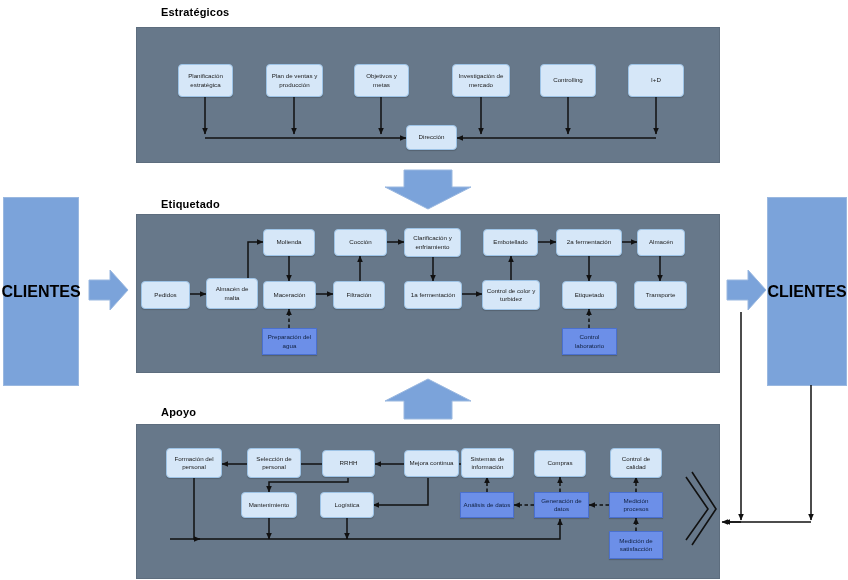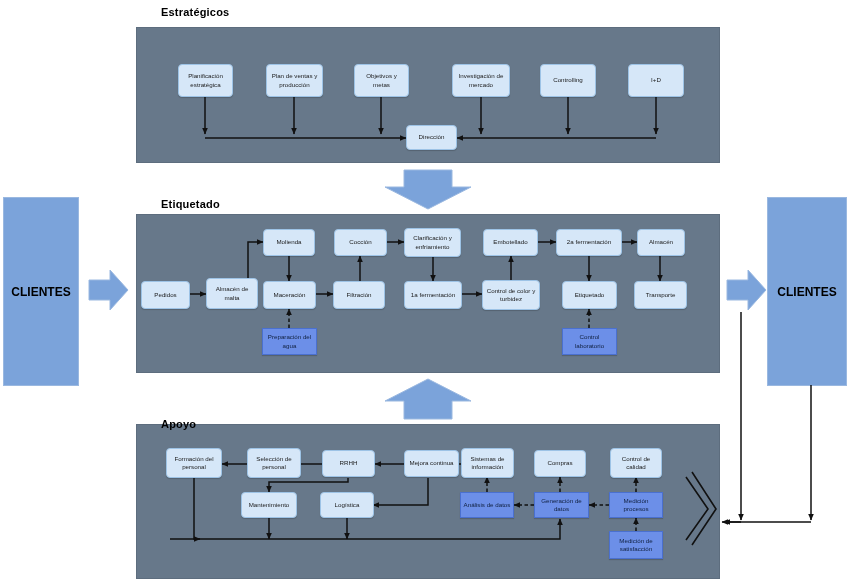--- a/index.html
+++ b/index.html
@@ -11,35 +11,35 @@
   .band-title{position:absolute;font-size:11px;font-weight:bold;color:#000;letter-spacing:.2px;}
   .node{position:absolute;box-sizing:border-box;display:flex;align-items:center;
         justify-content:center;text-align:center;font-size:6.2px;line-height:1.35;
         color:#1a1a1a;padding:1px 2px;}
   .n-light{background:#d6e7f8;border:1px solid #9dc3e6;border-radius:4px;
            box-shadow:0 1px 1px rgba(0,0,0,.18);}
   .n-blue{background:#6c8fe8;border:1px solid #4a70cf;border-radius:0;
           color:#10203f;box-shadow:0 1px 1px rgba(0,0,0,.18);}
   .client-box{position:absolute;background:#7ba3da;border:1px solid #9ab8e0;
               display:flex;align-items:center;justify-content:center;
-              font-size:12px;font-weight:bold;color:#000;}
+              font-size:16px;font-weight:bold;color:#000;}
   .bigarrow{fill:#7ba3da;stroke:#9ab8e0;stroke-width:1;}
 </style>
 </head>
 <body>
 
 <div class="canvas">
 
   <div class="band" style="left:136px;top:27px;width:584px;height:136px;"></div>
   <div class="band" style="left:136px;top:214px;width:584px;height:159px;"></div>
   <div class="band" style="left:136px;top:424px;width:584px;height:155px;"></div>
 
   <div class="band-title" style="left:161px;top:6px;">Estratégicos</div>
   <div class="band-title" style="left:161px;top:198px;">Etiquetado</div>
-  <div class="band-title" style="left:161px;top:418px;">Apoyo</div>
+  <div class="band-title" style="left:161px;top:406px;">Apoyo</div>
 
   <div class="client-box" style="left:3px;top:197px;width:74px;height:187px;">
     <span>CLIENTES</span>
   </div>
   <div class="client-box" style="left:767px;top:197px;width:78px;height:187px;">
     <span>CLIENTES</span>
   </div>
 
   <svg class="layer">
 

